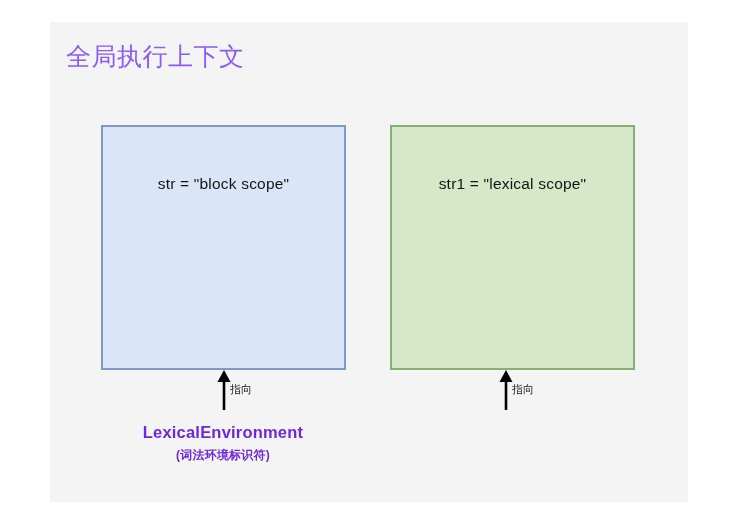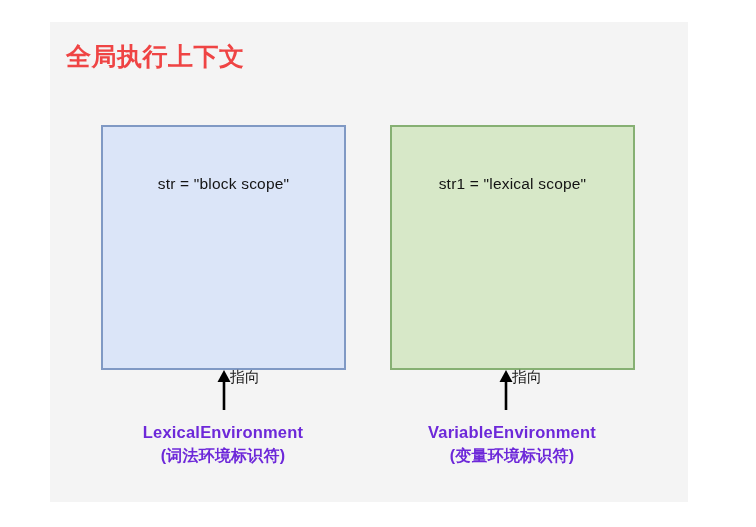--- a/index.html
+++ b/index.html
@@ -26,22 +26,22 @@
     top: 22px;
     width: 638px;
     height: 480px;
     background: #f4f4f4;
   }
   #title {
     position: absolute;
     left: 66px;
     top: 40px;
     font-size: 25px;
-    font-weight: bold;
-    color: #ef4444;
+    font-weight: normal;
+    color: #8b5cf6;
     letter-spacing: 0.5px;
     line-height: 32px;
     white-space: nowrap;
   }
   .env-box {
     position: absolute;
     box-sizing: border-box;
     display: flex;
     align-items: flex-start;
     justify-content: center;
@@ -81,43 +81,43 @@
     position: absolute;
     left: 14px;
     top: 0;
     width: 20px;
     height: 42px;
     display: block;
   }
   .arrow-label {
     position: absolute;
     left: 30px;
-    top: 0;
-    font-size: 15px;
+    top: 14px;
+    font-size: 11px;
     color: #1a1a1a;
     white-space: nowrap;
   }
   .caption {
     position: absolute;
     width: 300px;
     text-align: center;
     font-weight: bold;
     color: #6d28d9;
   }
   #lexical-caption { left: 73px; top: 421px; }
   #variable-caption { left: 362px; top: 421px; }
   .caption .cap-en {
     display: block;
     font-size: 16.5px;
     line-height: 23px;
     letter-spacing: 0.2px;
   }
   .caption .cap-cn {
     display: block;
-    font-size: 16px;
+    font-size: 12px;
     line-height: 23px;
     letter-spacing: 0.2px;
   }
 </style>
 </head>
 <body>
 
 <div id="canvas">
 
   <div id="panel"></div>
@@ -146,18 +146,14 @@
       <polygon points="10,2 3.5,14 16.5,14" fill="#000000"></polygon>
     </svg>
     <span class="arrow-label">指向</span>
   </div>
 
   <div id="lexical-caption" class="caption">
     <span class="cap-en">LexicalEnvironment</span>
     <span class="cap-cn">(词法环境标识符)</span>
   </div>
 
-  <div id="variable-caption" class="caption">
-    <span class="cap-en">VariableEnvironment</span>
-    <span class="cap-cn">(变量环境标识符)</span>
-  </div>
 
 </div>
 
 </body></html>

